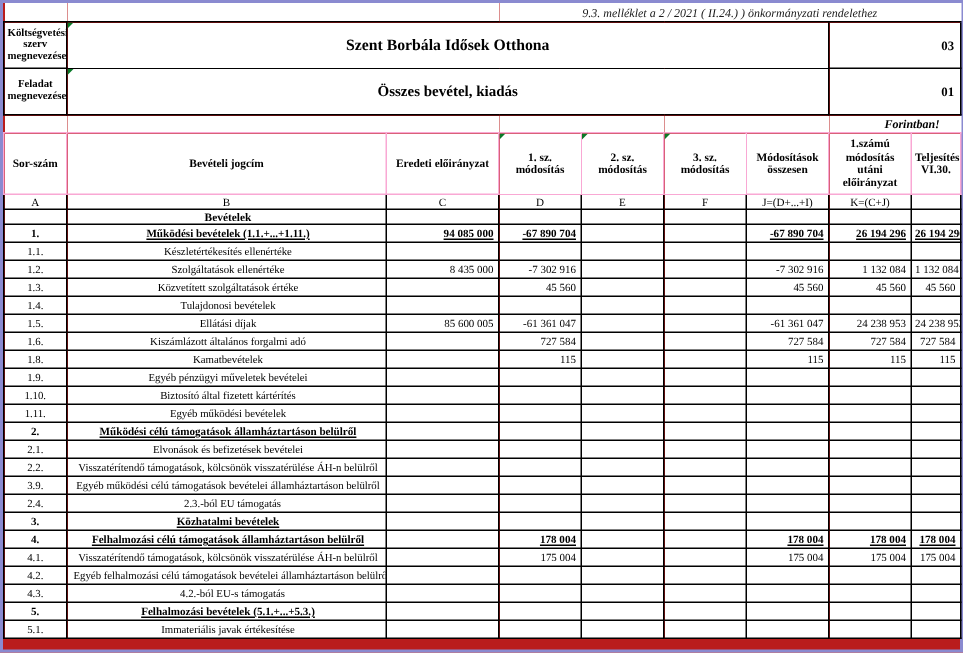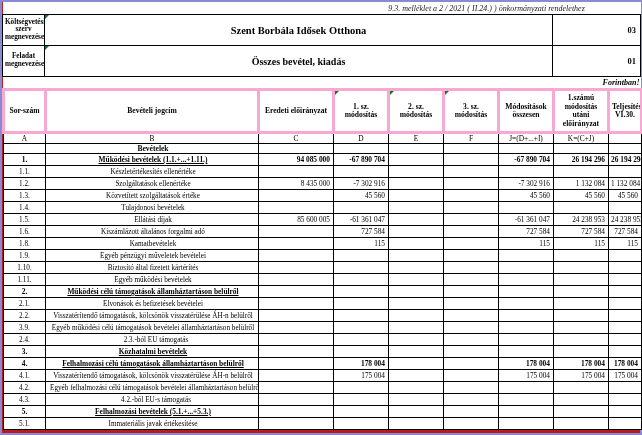--- a/index.html
+++ b/index.html
@@ -31,43 +31,43 @@
   .orgbox td{height:30px;}
   .lbl-cell{
     text-align:center;font-size:7.2px;line-height:1.05;font-weight:bold;
     white-space:normal;
   }
   .org-name{text-align:center;font-size:10.5px;font-weight:bold;}
   .org-code{text-align:right;font-size:8.5px;font-weight:bold;padding-right:4px;}
   .task-name{text-align:center;font-size:10px;font-weight:bold;}
   .forint{
     text-align:right;font-style:italic;font-size:8px;font-weight:bold;
-    border:none !important;padding-right:1px;
+    border:none !important;padding-right:14px;
   }
   .blankrow td{border:none;height:11px;}
   
   .colhead td{
     height:40px;text-align:center;font-size:7.6px;line-height:1.12;
-    white-space:normal;font-weight:bold;border:3px solid #f9a8d4;
+    white-space:normal;font-weight:bold;border:1px solid #f9a8d4;
   }
   .letterrow td{
     height:9px;text-align:center;font-size:7.4px;border:1px solid #000;
   }
   
   .sect td{
     height:9px;font-size:7.6px;font-weight:bold;border:1px solid #000;
   }
   .sect .c-b{text-align:center;margin-left:44px;}
   tr.r td{height:11px;}
   .c-a{text-align:center;font-size:7.2px;}
   .c-b{text-align:center;font-size:7.2px;padding-left:4px;}
   .num{text-align:right;font-size:7.3px;padding-right:3px;}
   tr.bold td{font-weight:bold;font-size:7.4px;}
   tr.bold .c-b{text-decoration:underline;}
-  tr.bold .num{}
+  tr.bold .num{text-decoration:underline;}
   tr.thick td{border-top:1.6px solid #000;border-bottom:1.6px solid #000;}
   .indent{padding-left:10px;}
   .marker{position:relative;}
   .marker:after{
     content:"";position:absolute;top:0;left:0;
     border-top:4px solid #0a7a28;border-right:4px solid transparent;
   }
 </style>
 </head>
 <body>

